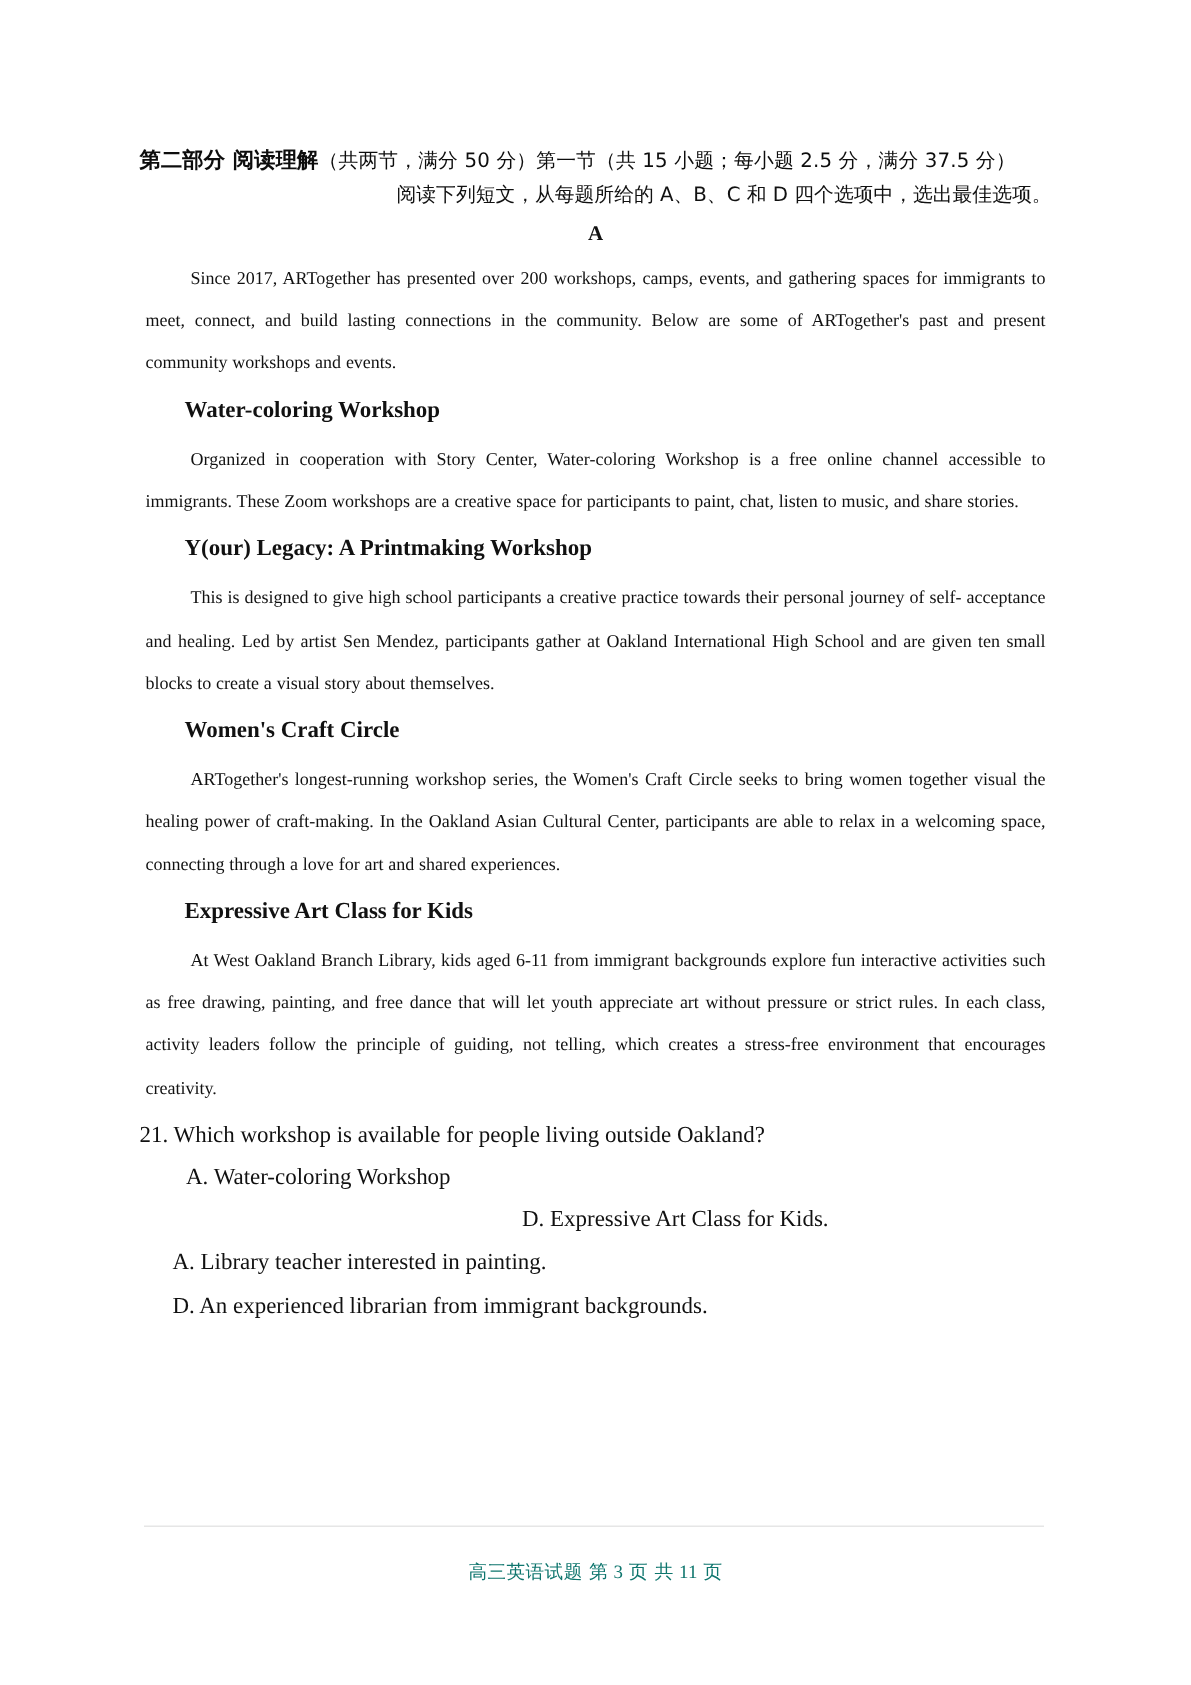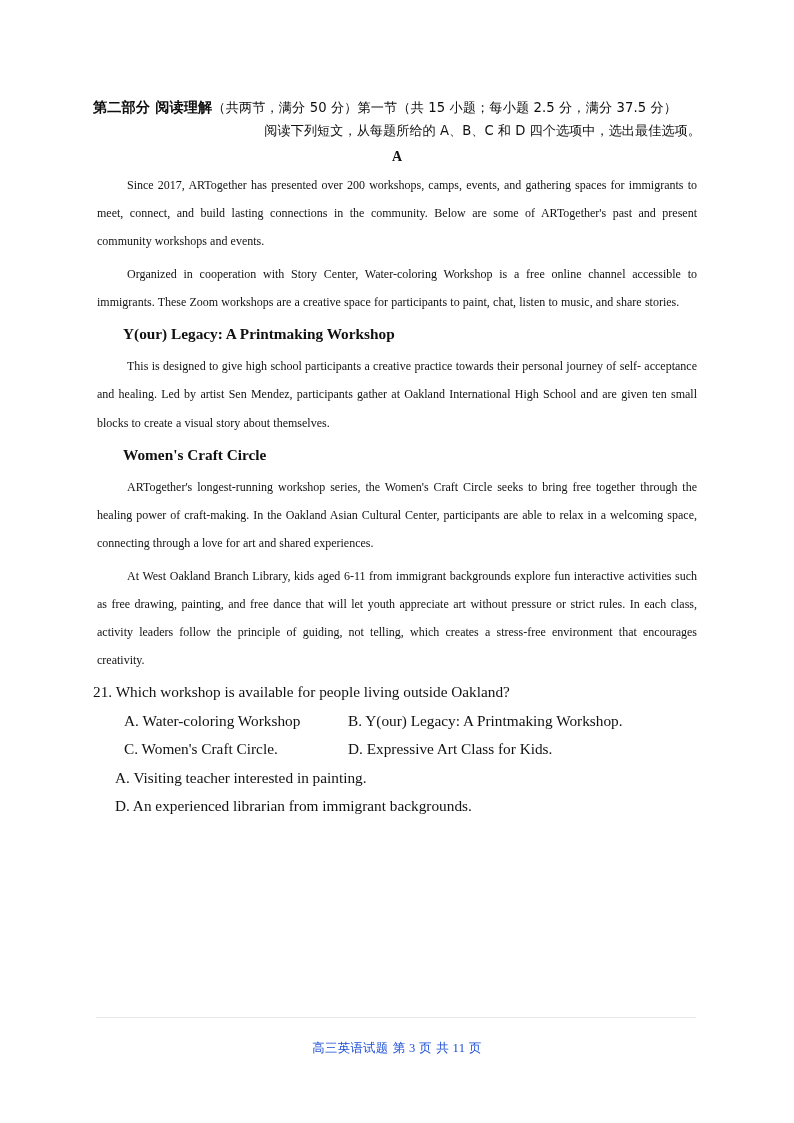--- a/index.html
+++ b/index.html
@@ -126,21 +126,21 @@
     opacity: 0.85;
   }
   .footer {
     position: absolute;
     left: 0;
     top: 1040px;
     width: 794px;
     text-align: center;
     font-family: "DejaVu Sans", "Liberation Sans", sans-serif;
     font-size: 12.4px;
-    color: #1d4ed8;
+    color: #0f766e;
     letter-spacing: 0.3px;
   }
   .footer .fnum {
     font-family: "Liberation Serif", serif;
     font-size: 12.6px;
   }
 </style>
 </head>
 <body>
 
@@ -150,44 +150,44 @@
 
     <div class="sec-header">
       <span class="cn-bold">第二部分 阅读理解</span><span>（共两节，满分 50 分）第一节（共 15 小题；每小题 2.5 分，满分 37.5 分）</span>
     </div>
     <div class="sec-line2">阅读下列短文，从每题所给的 A、B、C 和 D 四个选项中，选出最佳选项。</div>
 
     <div class="passage-label">A</div>
 
     <p class="para">Since 2017, ARTogether has presented over 200 workshops, camps, events, and gathering spaces for immigrants to meet, connect, and build lasting connections in the community. Below are some of ARTogether's past and present community workshops and events.</p>
 
+    <p class="sub-head">Water-coloring Workshop</p>
     <p class="para">Organized in cooperation with Story Center, Water-coloring Workshop is a free online channel accessible to immigrants. These Zoom workshops are a creative space for participants to paint, chat, listen to music, and share stories.</p>
 
     <p class="sub-head">Y(our) Legacy: A Printmaking Workshop</p>
     <p class="para">This is designed to give high school participants a creative practice towards their personal journey of self- acceptance and healing. Led by artist Sen Mendez, participants gather at Oakland International High School and are given ten small blocks to create a visual story about themselves.</p>
 
     <p class="sub-head">Women's Craft Circle</p>
-    <p class="para">ARTogether's longest-running workshop series, the Women's Craft Circle seeks to bring free together through the healing power of craft-making. In the Oakland Asian Cultural Center, participants are able to relax in a welcoming space, connecting through a love for art and shared experiences.</p>
+    <p class="para">ARTogether's longest-running workshop series, the Women's Craft Circle seeks to bring women together visual the healing power of craft-making. In the Oakland Asian Cultural Center, participants are able to relax in a welcoming space, connecting through a love for art and shared experiences.</p>
 
+    <p class="sub-head">Expressive Art Class for Kids</p>
     <p class="para">At West Oakland Branch Library, kids aged 6-11 from immigrant backgrounds explore fun interactive activities such as free drawing, painting, and free dance that will let youth appreciate art without pressure or strict rules. In each class, activity leaders follow the principle of guiding, not telling, which creates a stress-free environment that encourages creativity.</p>
 
     <div class="q-block">
       <p class="q-stem">21. Which workshop is available for people living outside Oakland?</p>
       <div class="opt-row">
         <span class="opt-col-a">A. Water-coloring Workshop</span>
-        <span class="opt-col-b">B. Y(our) Legacy: A Printmaking Workshop.</span>
       </div>
       <div class="opt-row">
-        <span class="opt-col-a">C. Women's Craft Circle.</span>
         <span class="opt-col-b">D. Expressive Art Class for Kids.</span>
       </div>
     </div>
 
     <div class="q-block">
-      <div class="opt-single">A. Visiting teacher interested in painting.</div>
+      <div class="opt-single">A. Library teacher interested in painting.</div>
       <div class="opt-single">D. An experienced librarian from immigrant backgrounds.</div>
     </div>
 
   </div>
 
   <div class="footer-rule"></div>
 
   <div class="footer">
     <span>高三英语试题</span>
     <span class="fnum">第 3 页</span>

